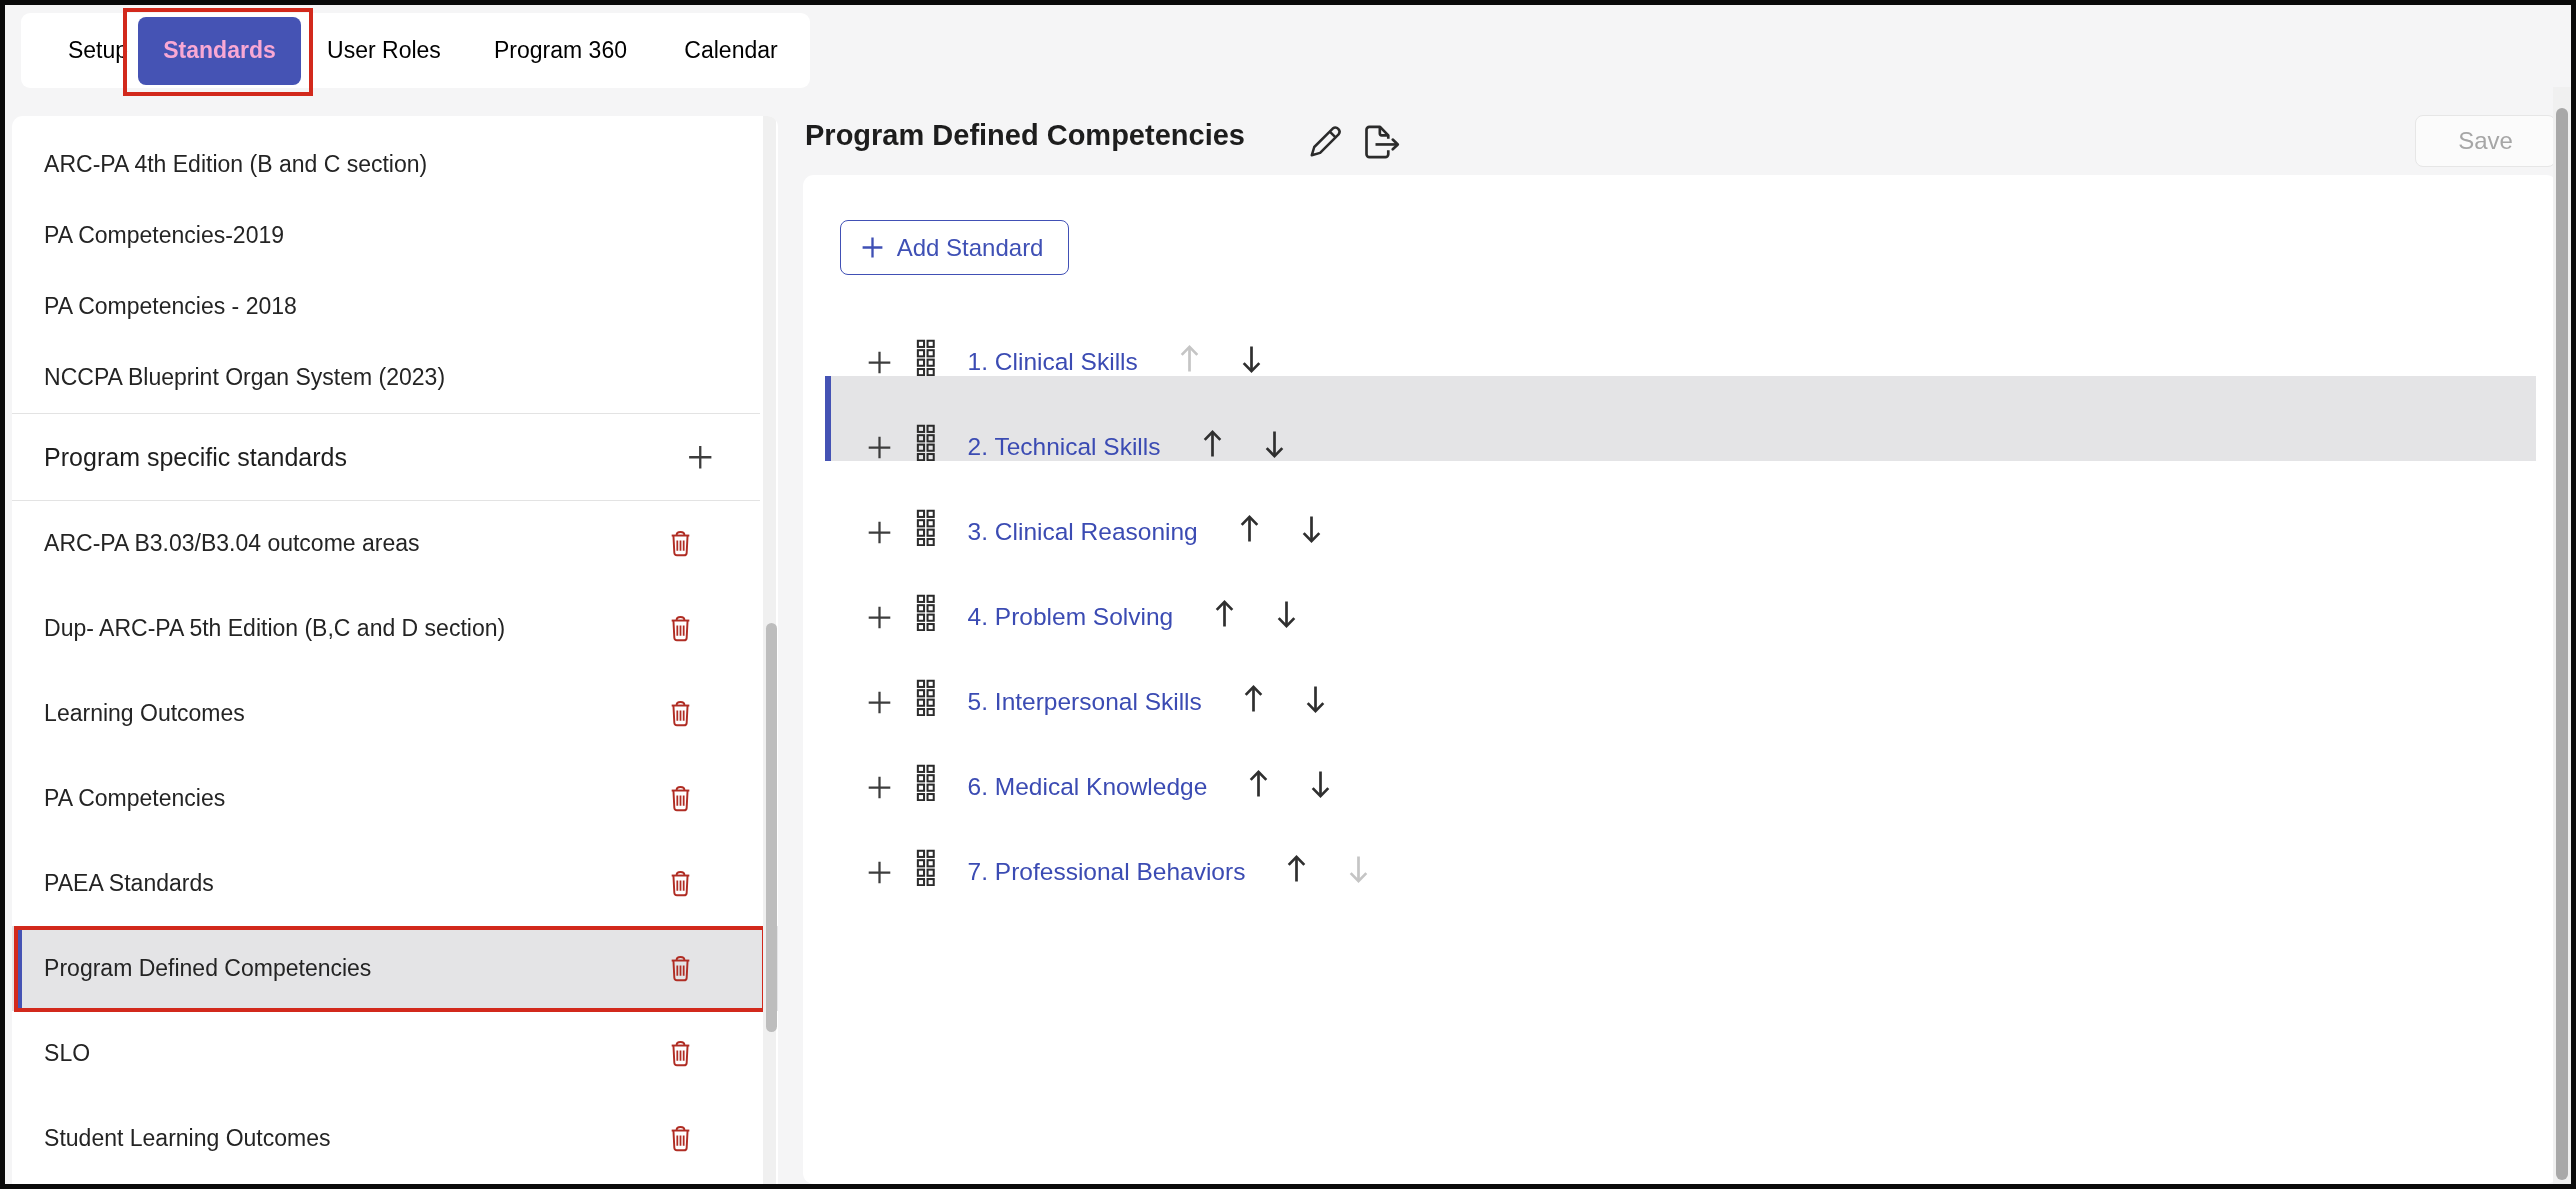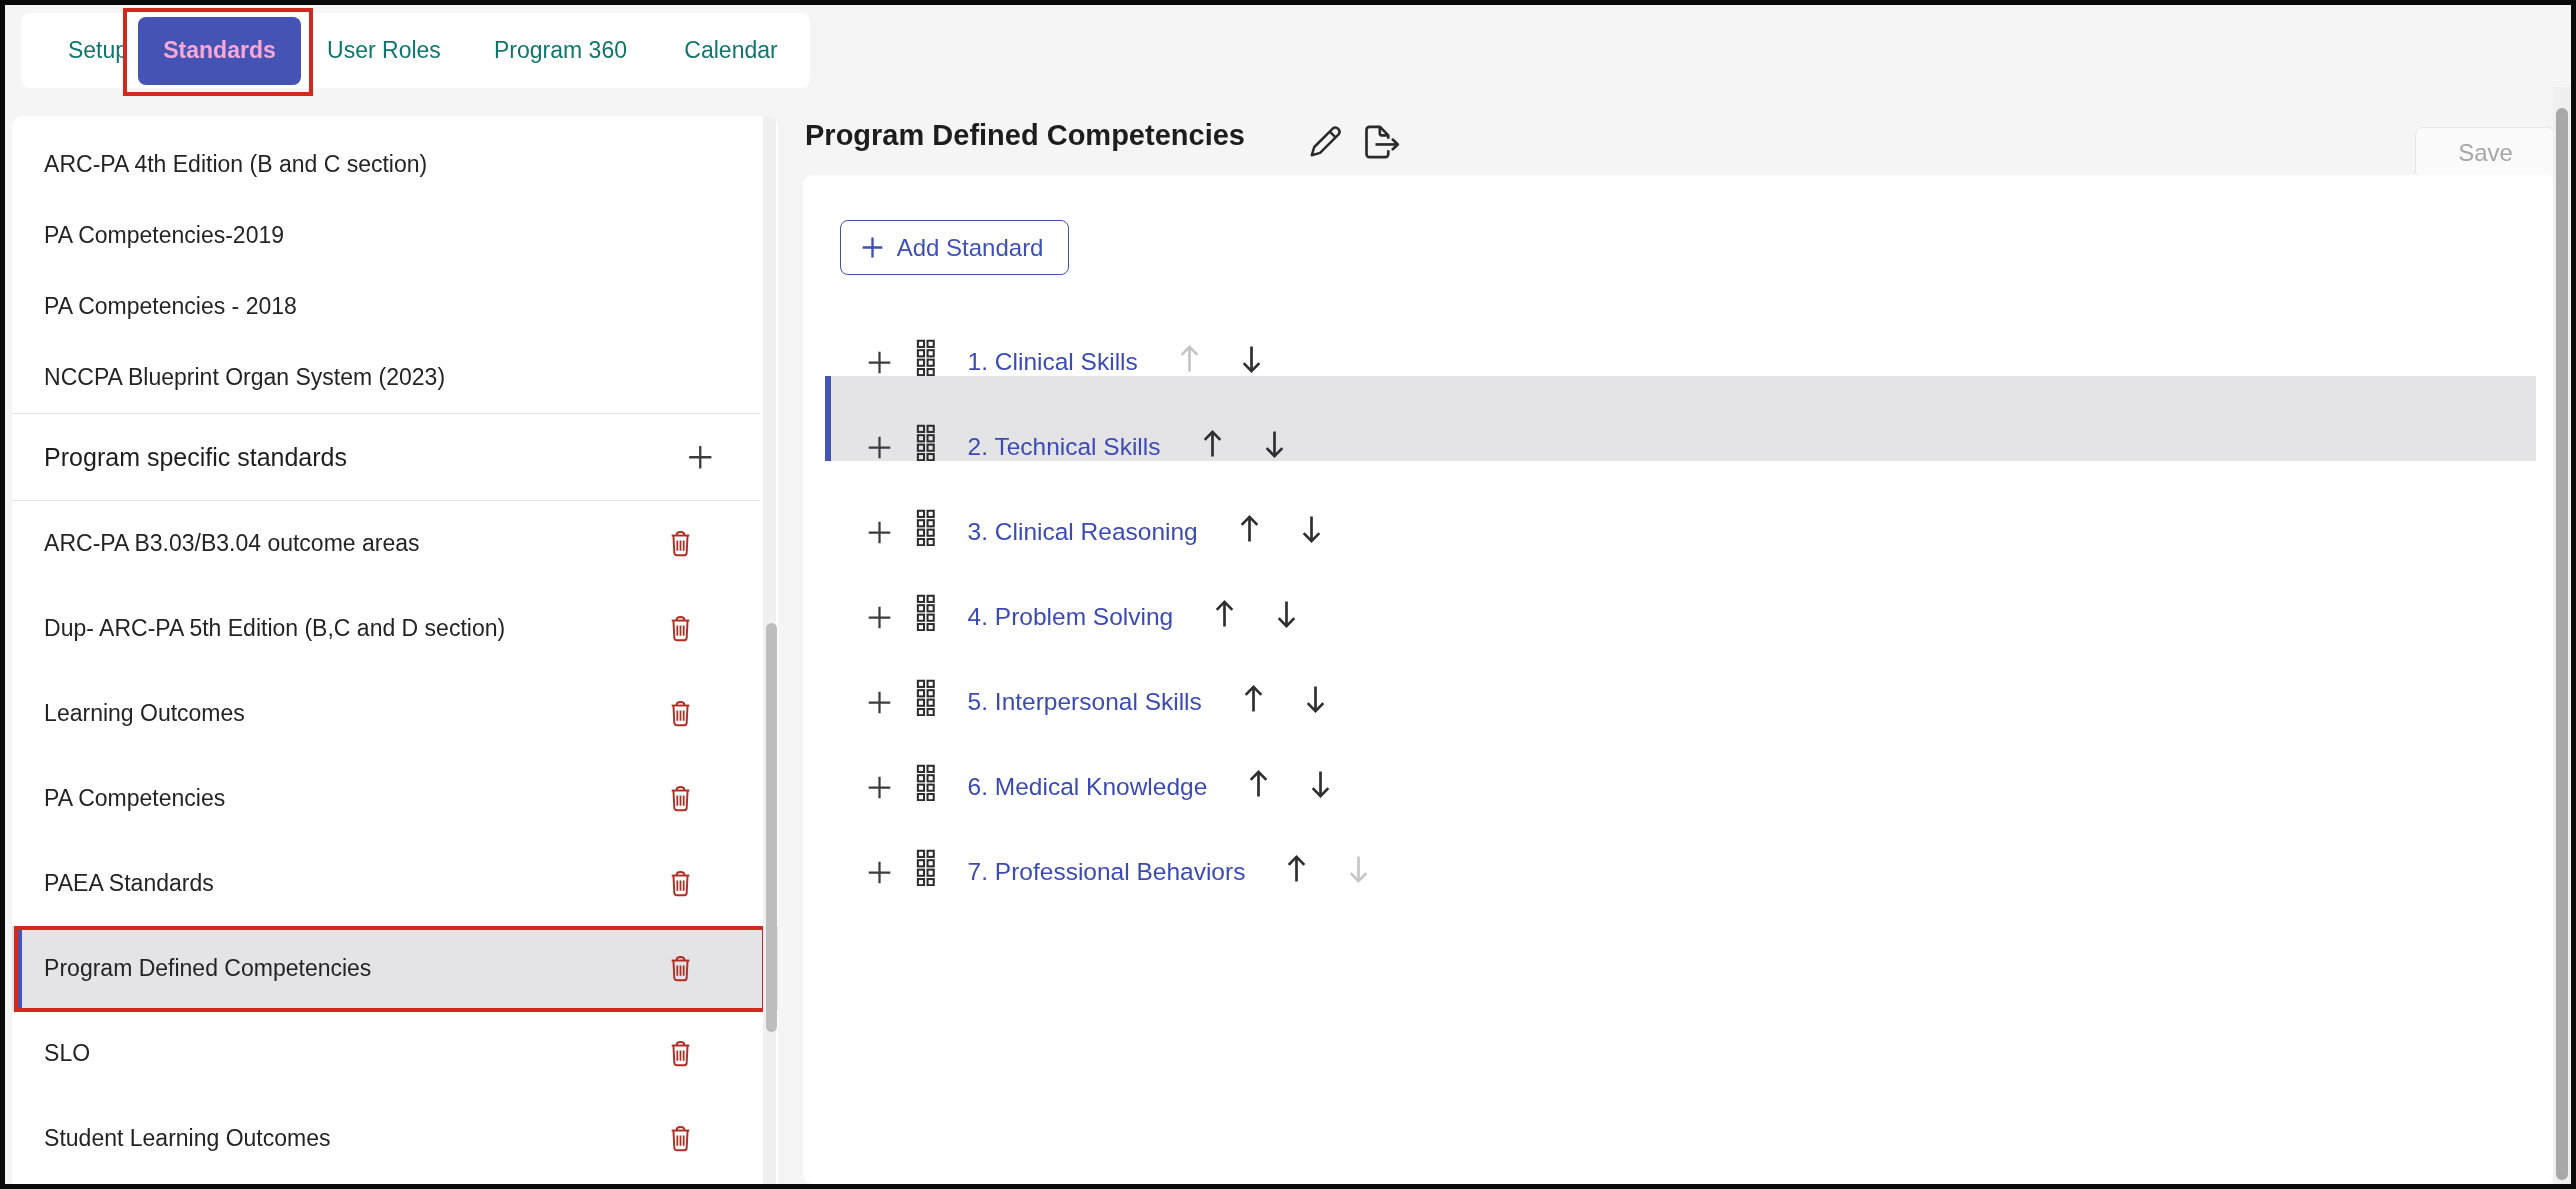--- a/index.html
+++ b/index.html
@@ -13,21 +13,21 @@
   }
   svg{display:block;}
 
   
   .tabbar{
     position:absolute;left:16px;top:8px;width:789px;height:75px;
     background:#ffffff;border-radius:9px;
   }
   .tab{
     position:absolute;top:0;height:75px;display:flex;align-items:center;justify-content:center;
-    font-size:23px;color:#0f766e;cursor:pointer;white-space:nowrap;text-align:right;
+    font-size:23px;color:#000000;cursor:pointer;white-space:nowrap;text-align:right;
   }
   .tab-setup{left:27px;width:100px;}
   .tab-user-roles{left:305px;width:116px;}
   .tab-program360{left:469px;width:141px;}
   .tab-calendar{left:657px;width:106px;}
   .tab-active-pill{
     position:absolute;left:117px;top:3.6px;width:163px;height:68px;
     background:#4553b4;border-radius:8px;
     display:flex;align-items:center;justify-content:center;
     color:#f9a8d4;font-size:23px;font-weight:700;cursor:pointer;
@@ -76,21 +76,21 @@
   .page-title{
     position:absolute;left:800px;top:114px;font-size:29px;font-weight:700;color:#1d1d1d;
   }
   .title-icon{position:absolute;top:117px;cursor:pointer;}
   .icon-edit{left:1301px;}
   .icon-export{left:1353px;}
   .save-btn{
     position:absolute;left:2410px;top:110px;width:141px;height:52px;
     background:#fbfbfb;border:1.8px solid #e6e6e6;border-radius:8px;box-sizing:border-box;
     display:flex;align-items:center;justify-content:center;
-    font-size:24px;color:#a6a6a6;cursor:default;margin-top:12px;
+    font-size:24px;color:#a6a6a6;cursor:default;
   }
 
   
   .main-panel{
     position:absolute;left:798px;top:170px;width:1754px;bottom:0;
     background:#ffffff;border-radius:10.7px;overflow:hidden;
   }
   .add-btn{
     position:absolute;left:37px;top:45px;height:55px;padding:0 25px 0 18px;
     border:1.8px solid #4150b5;border-radius:8px;box-sizing:border-box;background:#ffffff;

